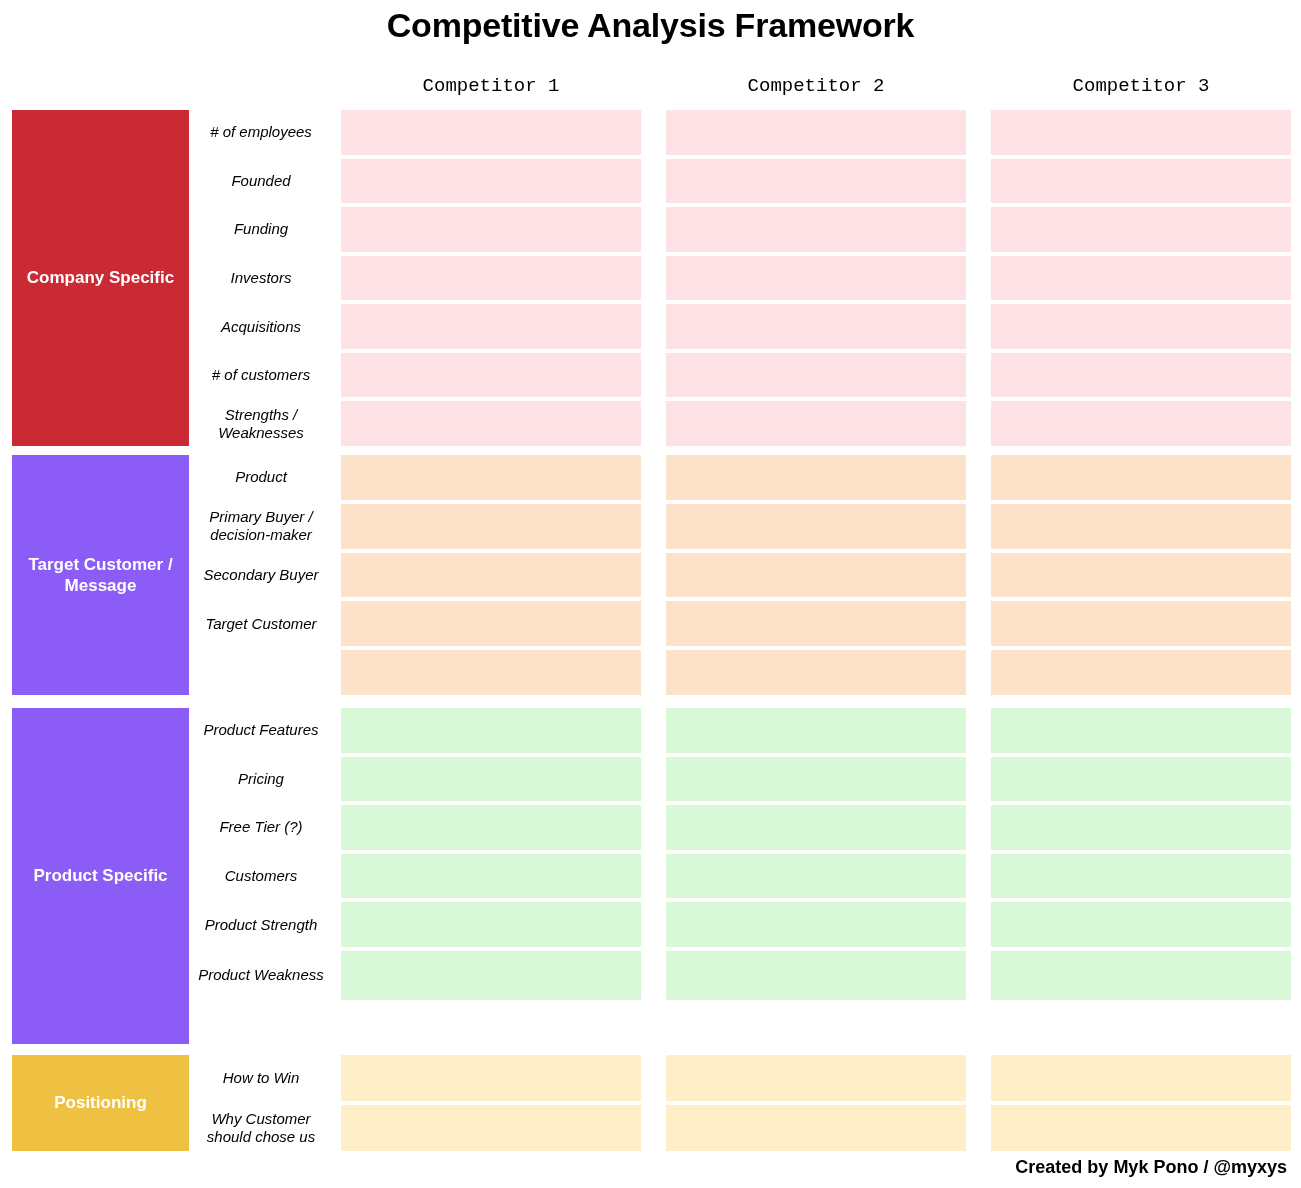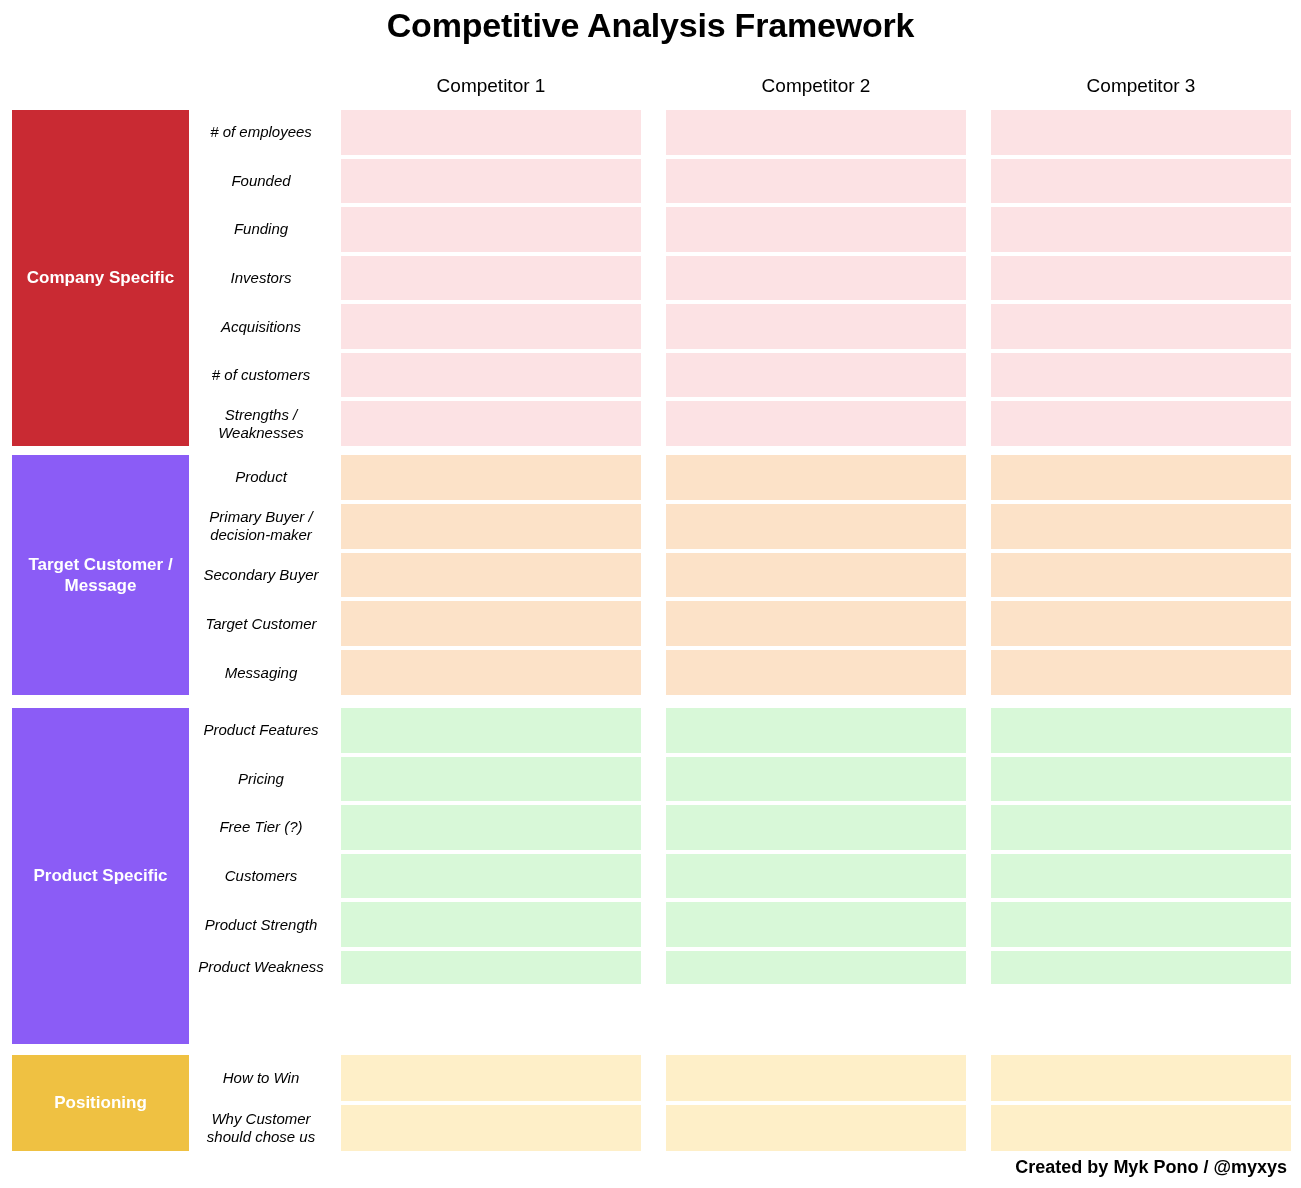--- a/index.html
+++ b/index.html
@@ -38,20 +38,21 @@
     height: 32px;
   }
   .col-header {
     position: absolute;
     top: 0;
     height: 32px;
     line-height: 32px;
     text-align: center;
     font-size: 19px;
     color: #000000;
+    font-family: Liberation Mono, monospace;
   }
   .col-header.c0 { left: 341px; width: 300px; }
   .col-header.c1 { left: 666px; width: 300px; }
   .col-header.c2 { left: 991px; width: 300px; }
 
   
   .section {
     position: absolute;
     left: 0;
     width: 1301px;
@@ -221,23 +222,20 @@
           </div>
           <div class="row" style="top: 146.4px; height: 44.8px;">
             <div class="row-label">
               <span>Target Customer</span>
             </div>
             <div class="cell c0" style="background: rgb(252, 226, 200);"></div>
             <div class="cell c1" style="background: rgb(252, 226, 200);"></div>
             <div class="cell c2" style="background: rgb(252, 226, 200);"></div>
           </div>
           <div class="row" style="top: 195.2px; height: 44.8px;">
-            <div class="row-label">
-              <span>Messaging</span>
-            </div>
             <div class="cell c0" style="background: rgb(252, 226, 200);"></div>
             <div class="cell c1" style="background: rgb(252, 226, 200);"></div>
             <div class="cell c2" style="background: rgb(252, 226, 200);"></div>
           </div>
         </div>
       </div>
       <div class="section" style="top: 708px; height: 336px;">
         <div class="section-block" style="height: 336px; background: #8b5cf6;">
           <span>Product Specific</span>
         </div>
@@ -275,21 +273,21 @@
             <div class="cell c2" style="background: rgb(216, 248, 216);"></div>
           </div>
           <div class="row" style="top: 194.286px; height: 44.5714px;">
             <div class="row-label">
               <span>Product Strength</span>
             </div>
             <div class="cell c0" style="background: rgb(216, 248, 216);"></div>
             <div class="cell c1" style="background: rgb(216, 248, 216);"></div>
             <div class="cell c2" style="background: rgb(216, 248, 216);"></div>
           </div>
-          <div class="row" style="top: 242.857px; height: 33px;">
+          <div class="row" style="top: 242.857px; height: 49px;">
             <div class="row-label">
               <span>Product Weakness</span>
             </div>
             <div class="cell c0" style="background: rgb(216, 248, 216);"></div>
             <div class="cell c1" style="background: rgb(216, 248, 216);"></div>
             <div class="cell c2" style="background: rgb(216, 248, 216);"></div>
           </div>
         </div>
       </div>
       <div class="section" style="top: 1055px; height: 96px;">

